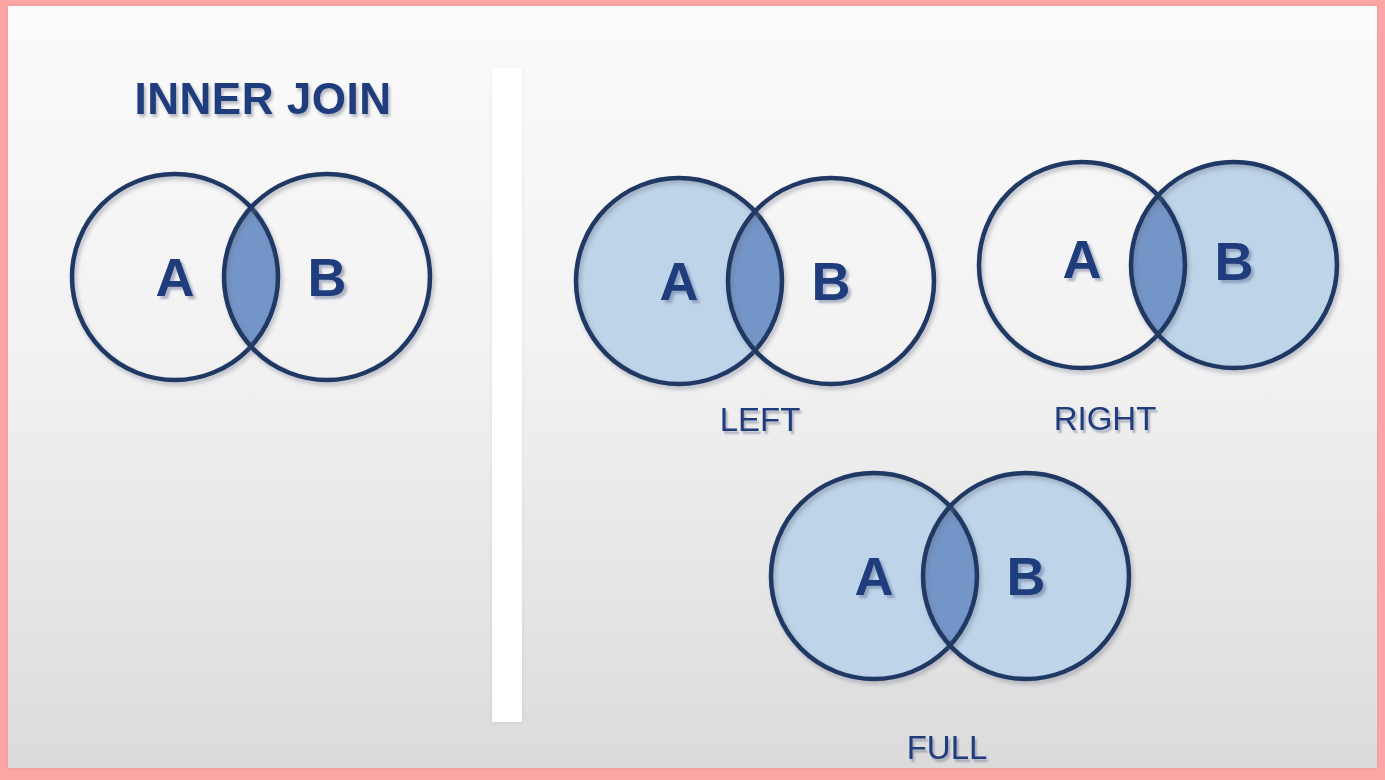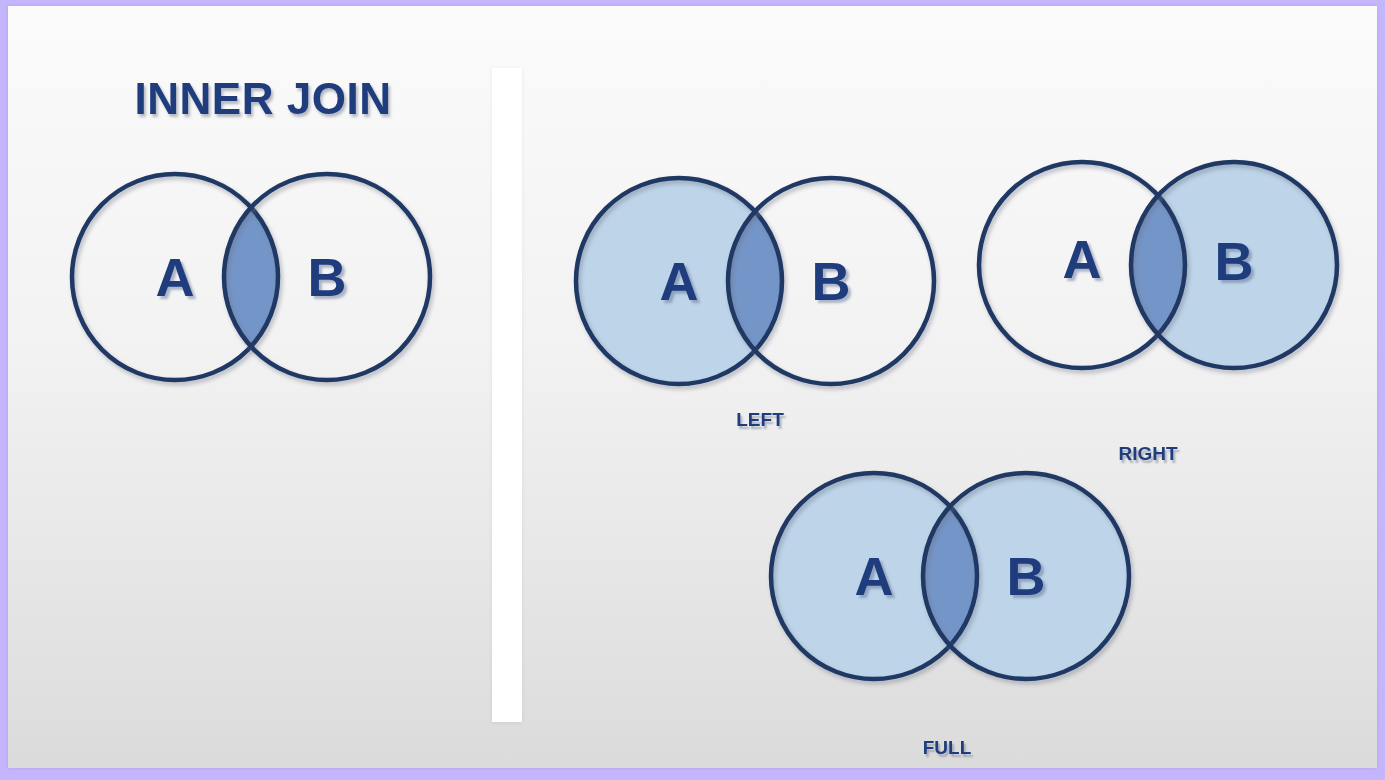--- a/index.html
+++ b/index.html
@@ -5,21 +5,21 @@
   html, body {
     margin: 0;
     padding: 0;
     background: #FFFFFF;
     font-family: "Liberation Sans", sans-serif;
   }
   .stage {
     position: relative;
     width: 1385px;
     height: 780px;
-    background: #c4b5fd;
+    background: #fca5a5;
     overflow: hidden;
   }
   .slide {
     position: absolute;
     left: 8px;
     top: 6px;
     width: 1369px;
     height: 762px;
     background: linear-gradient(to bottom, #FBFBFB 0%, #F2F2F3 45%, #E6E6E7 75%, #DBDBDC 100%);
     box-shadow: 0 0 3px rgba(0,0,0,0.10);
@@ -66,22 +66,22 @@
     font-weight: 600;
     color: #1F3C7D;
     text-shadow: 3px 3px 2.5px rgba(88,103,140,0.45);
     line-height: 1;
   }
   .letter-a { left: 108px; top: 110px; }
   .letter-b { left: 260px; top: 110px; }
   .venn-caption {
     position: absolute;
     transform: translate(-50%, -50%);
-    font-size: 19px;
-    font-weight: 700;
+    font-size: 33px;
+    font-weight: 400;
     color: #1F3C7D;
     text-shadow: 2px 2.5px 2px rgba(120,127,145,0.55);
     white-space: nowrap;
   }
 </style>
 </head>
 <body>
 
 <div class="stage">
   <div class="slide"></div>
@@ -141,21 +141,21 @@
       <circle cx="260" cy="110" r="103" fill="#BDD4E9"></circle>
       <g clip-path="url(#clipA-right)">
         <circle cx="260" cy="110" r="103" fill="#7495C8"></circle>
       </g>
       <circle class="outline" cx="108" cy="110" r="103" stroke="#1F3864"></circle>
       <circle class="outline" cx="260" cy="110" r="103" stroke="#1F3864"></circle>
     </svg>
     <span class="venn-letter letter-a" style="top:104px;">A</span>
     <span class="venn-letter letter-b" style="top:106px;">B</span>
   </div>
-  <div class="venn-caption" style="left:1148px; top:419px;margin-top:35px;">RIGHT</div>
+  <div class="venn-caption" style="left:1105px; top:419px;">RIGHT</div>
 
   <div class="venn" style="left:766px; top:466px;">
     <svg width="368" height="220" viewBox="0 0 368 220">
       <defs>
         <clipPath id="clipA-full">
             <circle cx="108" cy="110" r="103"></circle>
           </clipPath>
       </defs>
       <circle cx="108" cy="110" r="103" fill="#BDD4E9"></circle>
       <circle cx="260" cy="110" r="103" fill="#BDD4E9"></circle>

